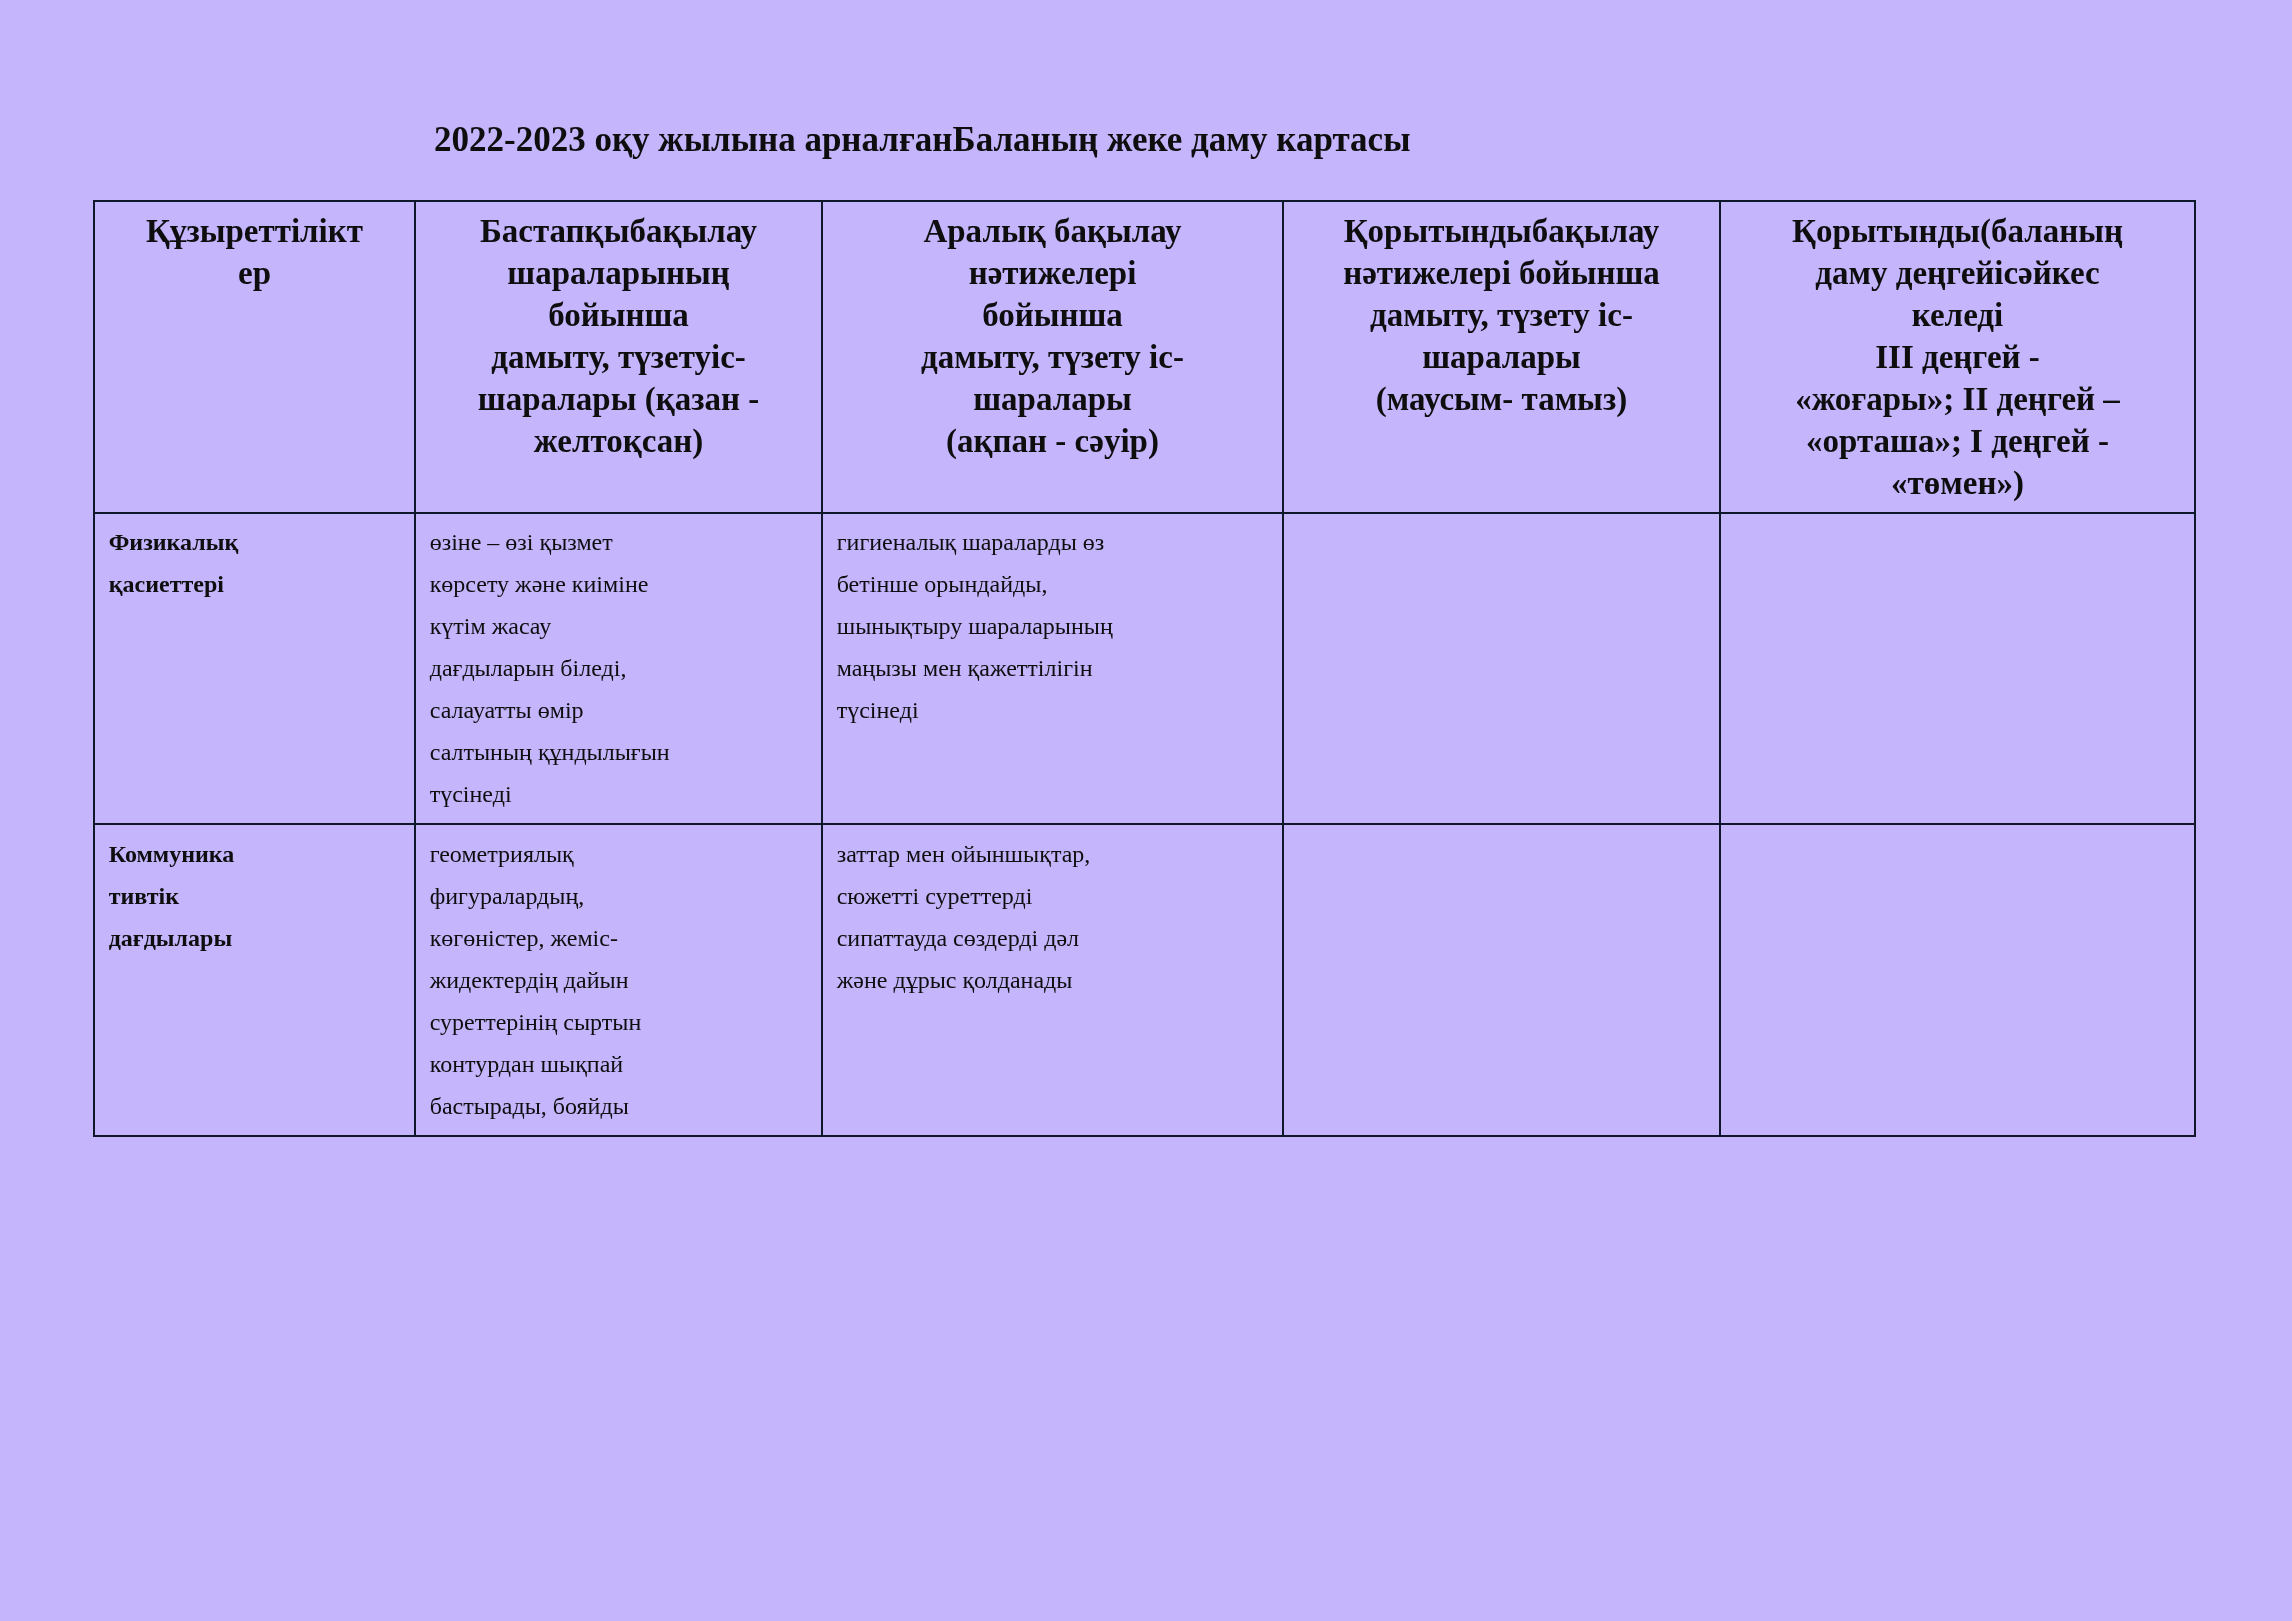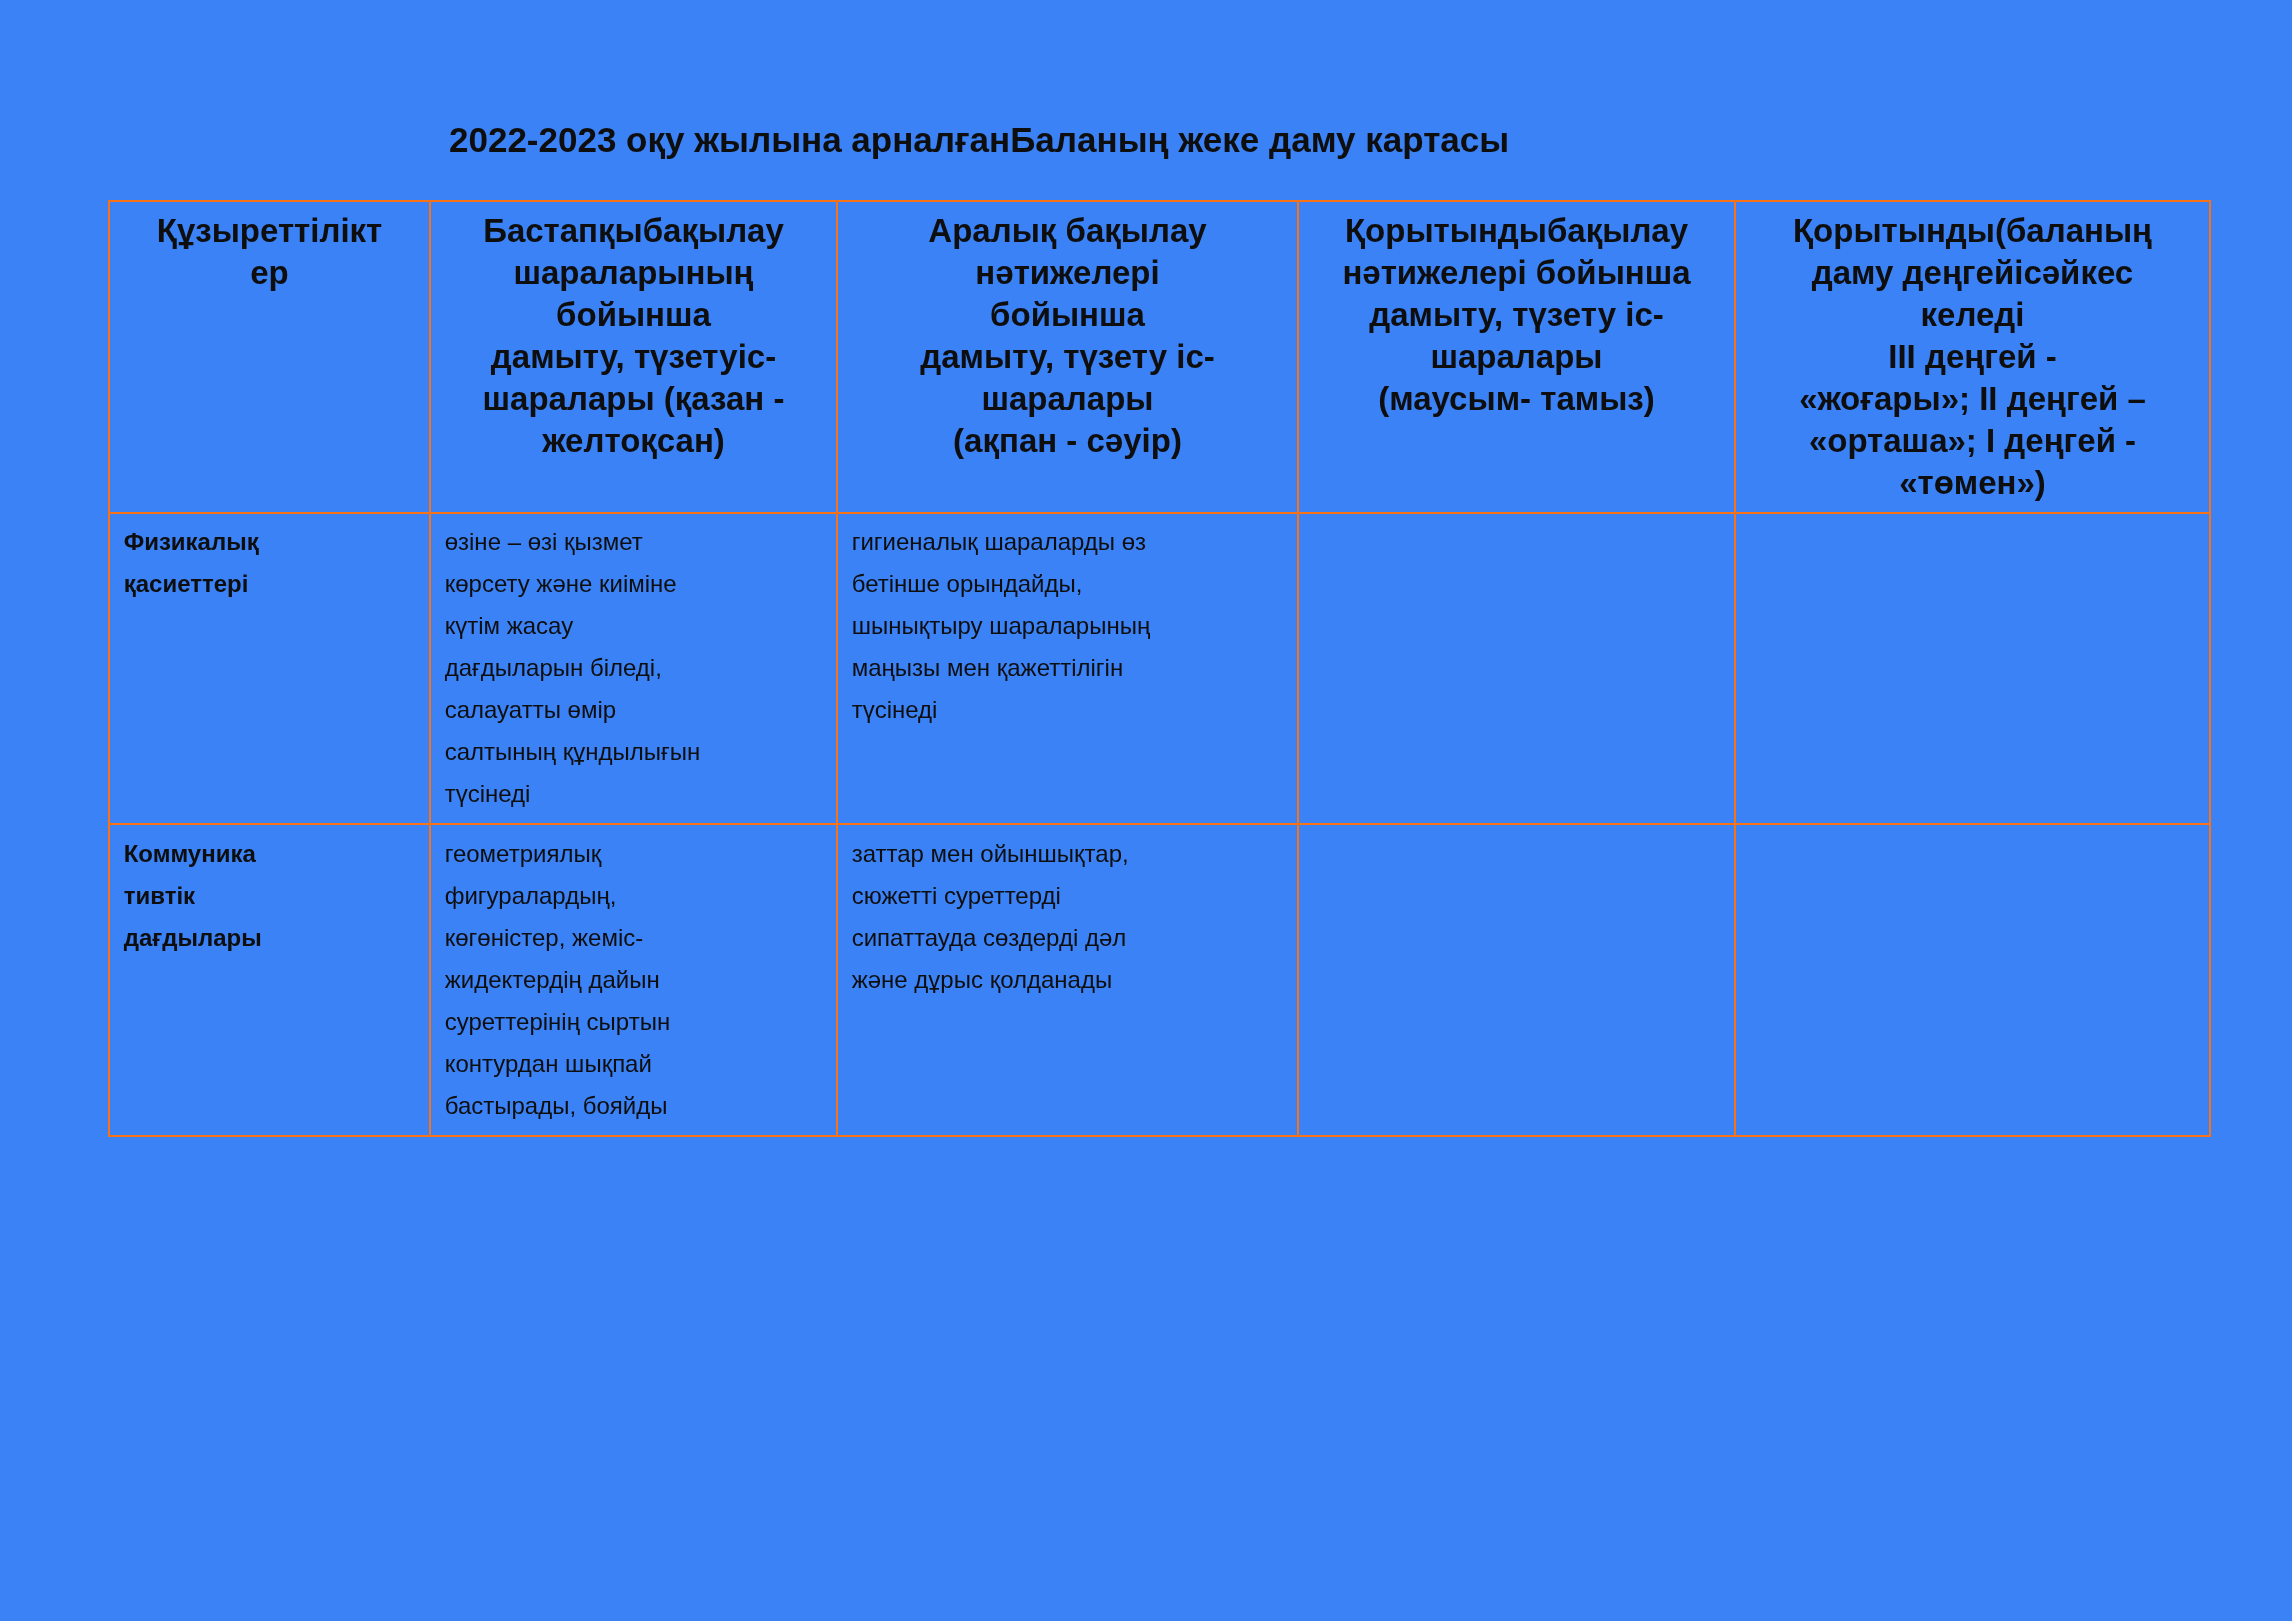--- a/index.html
+++ b/index.html
@@ -1,25 +1,24 @@
 <!DOCTYPE html>
 <html><head>
 <meta charset="utf-8">
 <style>
   * { margin: 0; padding: 0; box-sizing: border-box; }
   html, body { background: #ffffff; }
   .page {
     position: relative;
     width: 2293px;
     height: 1621px;
-    background: #3b82f6;
+    background: #c4b5fd;
     color: #0e0e0e;
-    font-family: Liberation Sans, sans-serif;
+    font-family: Liberation Serif, serif;
     overflow: hidden;
-    padding-left: 15px;
   }
   .title {
     padding-top: 120px;
     padding-left: 434px;
     font-size: 35px;
     font-weight: bold;
     line-height: 39px;
     white-space: nowrap;
   }
   .info {
@@ -36,21 +35,21 @@
   }
   table.dev-table {
     margin-left: 93px;
     margin-top: 41px;
     border-collapse: collapse;
     table-layout: fixed;
     width: 2100px;
     border: 2.9px solid #0e0e0e;
   }
   table.dev-table td, table.dev-table th {
-    border: 2px solid #f97316;
+    border: 2px solid #0f172a;
     vertical-align: top;
     white-space: pre-line;
     overflow: hidden;
   }
   th.head-cell {
     font-size: 33px;
     font-weight: bold;
     text-align: center;
     line-height: 42px;
     padding: 7.8px 9.8px;

